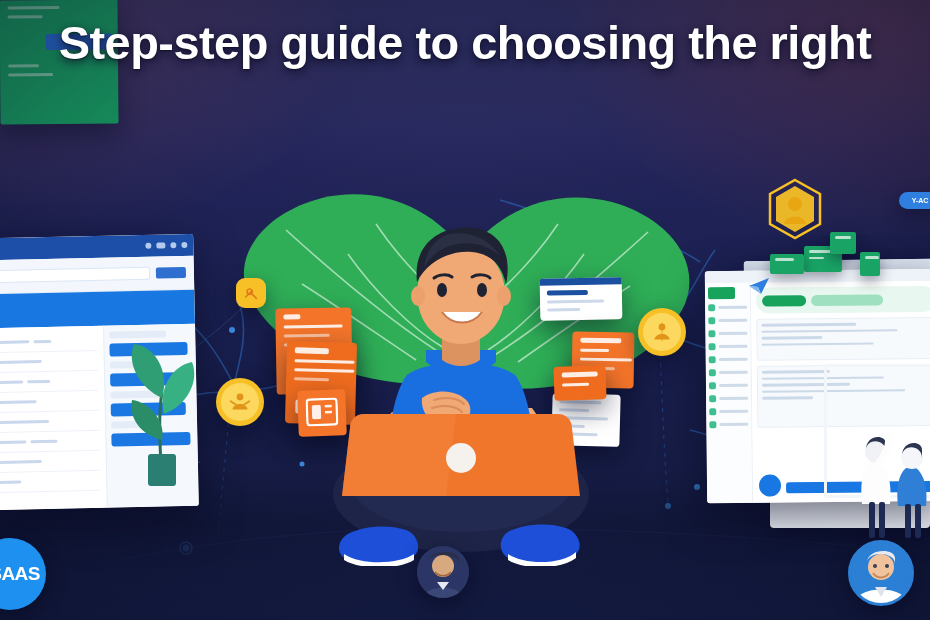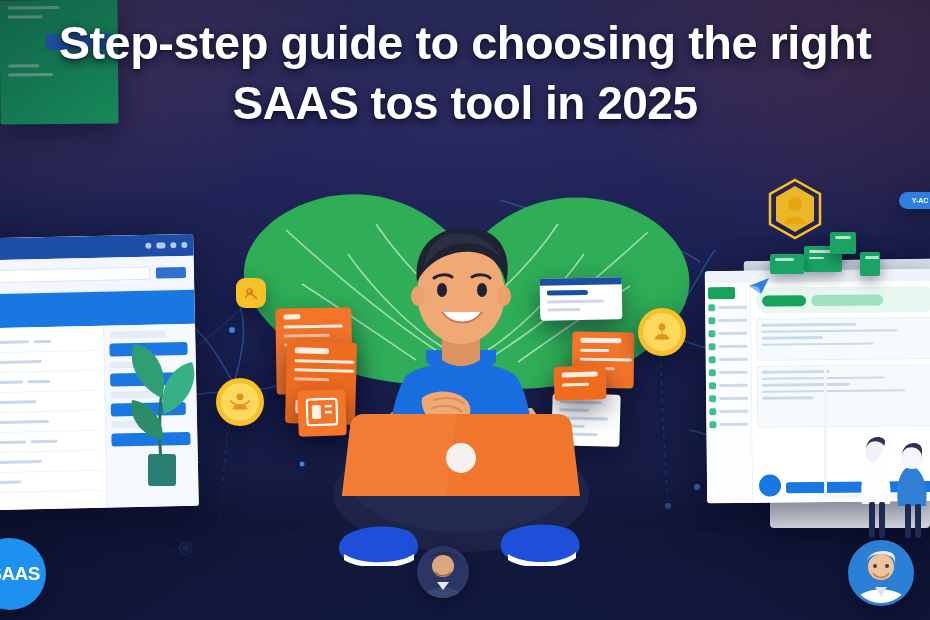--- a/index.html
+++ b/index.html
@@ -618,16 +618,15 @@
   </div>
 
   <div class="badge-saas">
     <span>SAAS</span>
   </div>
 
   <div class="vignette"></div>
 
   <div class="title-wrap">
     <div class="title-line l1">Step-step guide to choosing the right</div>
-    <div class="title-line l2">SAAS tos tool in 2025</div>
   </div>
 
 </div>
 
 </body></html>

